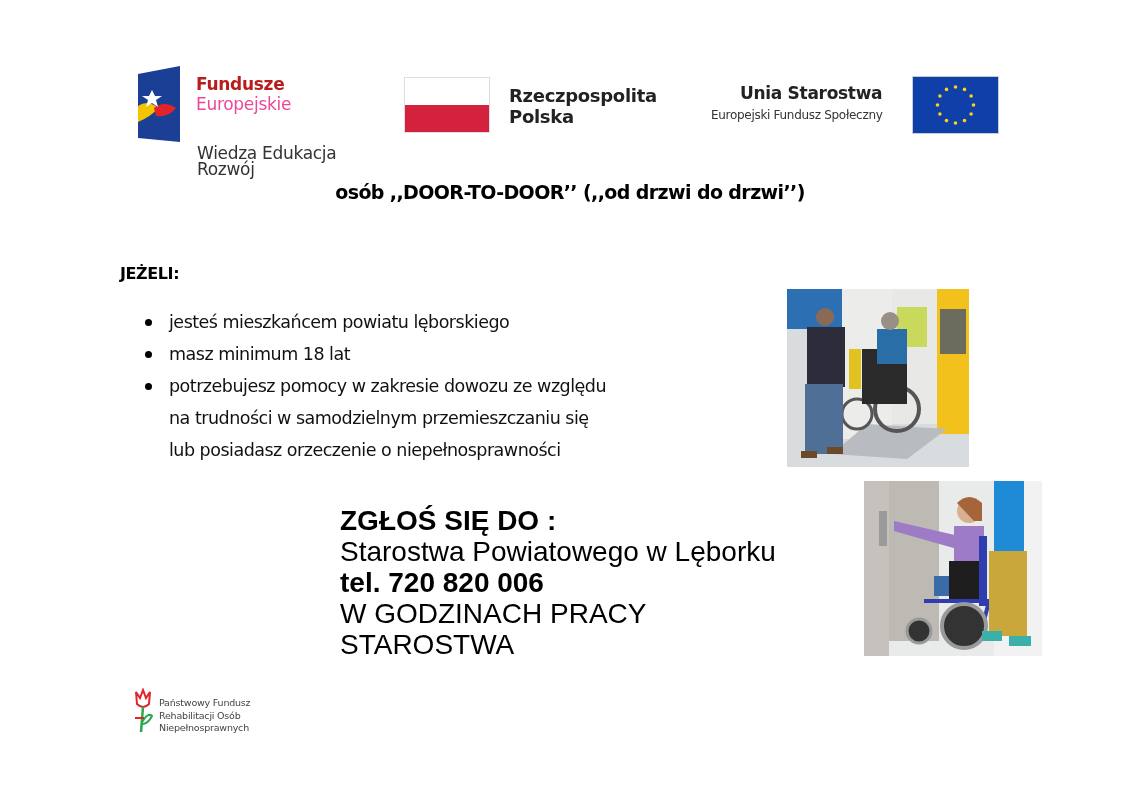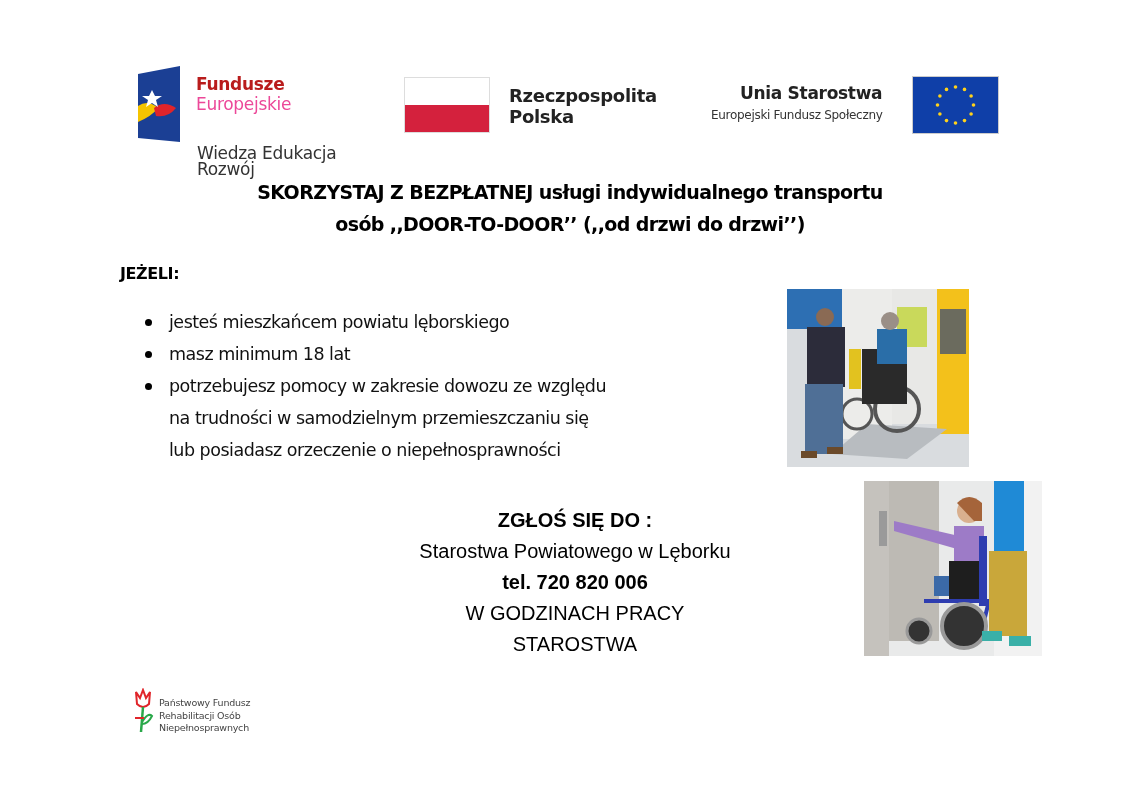--- a/index.html
+++ b/index.html
@@ -25,21 +25,21 @@
 
     
     .headline { left: 0; top: 176px; width: 1140px; text-align: center; font-family: "DejaVu Sans", sans-serif; font-weight: bold; font-size: 19px; line-height: 32px; letter-spacing: -0.6px; }
 
     .jezeli { left: 120px; top: 264px; font-family: "DejaVu Sans", sans-serif; font-weight: bold; font-size: 16px; letter-spacing: -0.4px; }
 
     .bullets { left: 145px; top: 306px; width: 600px; margin: 0; padding: 0; list-style: none; font-family: "DejaVu Sans", sans-serif; font-size: 17.5px; line-height: 32px; letter-spacing: -0.5px; color: #111; }
     .bullets li { position: relative; padding-left: 24px; }
     .bullets li::before { content: ""; position: absolute; left: 0; top: 13px; width: 7px; height: 7px; border-radius: 50%; background: #000; }
 
-    .contact { left: 340px; top: 505px; width: 470px; text-align: center; font-family: "Liberation Sans", sans-serif; font-size: 20px; line-height: 31px; }
+    .contact { left: 340px; top: 505px; width: 470px; text-align: left; font-family: "Liberation Sans", sans-serif; font-size: 28px; line-height: 31px; }
     .contact .b { font-weight: bold; }
 
     
     .photo1 { left: 787px; top: 289px; width: 182px; height: 178px; overflow: hidden; background: #cfd3d6; }
     .photo2 { left: 864px; top: 481px; width: 178px; height: 175px; overflow: hidden; background: #e6e6e4; }
 
     .pfron { left: 132px; top: 688px; width: 130px; height: 48px; }
     .pfron-text { left: 159px; top: 697px; font-family: "DejaVu Sans", sans-serif; font-size: 9.5px; line-height: 12.5px; color: #444; letter-spacing: -0.2px; }
   </style>
 </head>
@@ -79,21 +79,20 @@
       <circle cx="33.5" cy="43.6" r="1.8"></circle>
       <circle cx="26.9" cy="37" r="1.8"></circle>
       <circle cx="24.5" cy="28" r="1.8"></circle>
       <circle cx="26.9" cy="19" r="1.8"></circle>
       <circle cx="33.5" cy="12.4" r="1.8"></circle>
     </g>
   </svg>
 </div>
 
 <div class="abs headline">
-  <div>SKORZYSTAJ Z BEZPŁATNEJ usługi indywidualnego transportu</div>
   <div>osób ,,DOOR-TO-DOOR’’ (,,od drzwi do drzwi’’)</div>
 </div>
 
 <div class="abs jezeli">JEŻELI:</div>
 <ul class="abs bullets">
   <li><span>jesteś mieszkańcem powiatu lęborskiego</span></li>
   <li><span>masz minimum 18 lat</span></li>
   <li>
     <span>potrzebujesz pomocy w zakresie dowozu ze względu</span><br>
     <span>na trudności w samodzielnym przemieszczaniu się</span><br>

